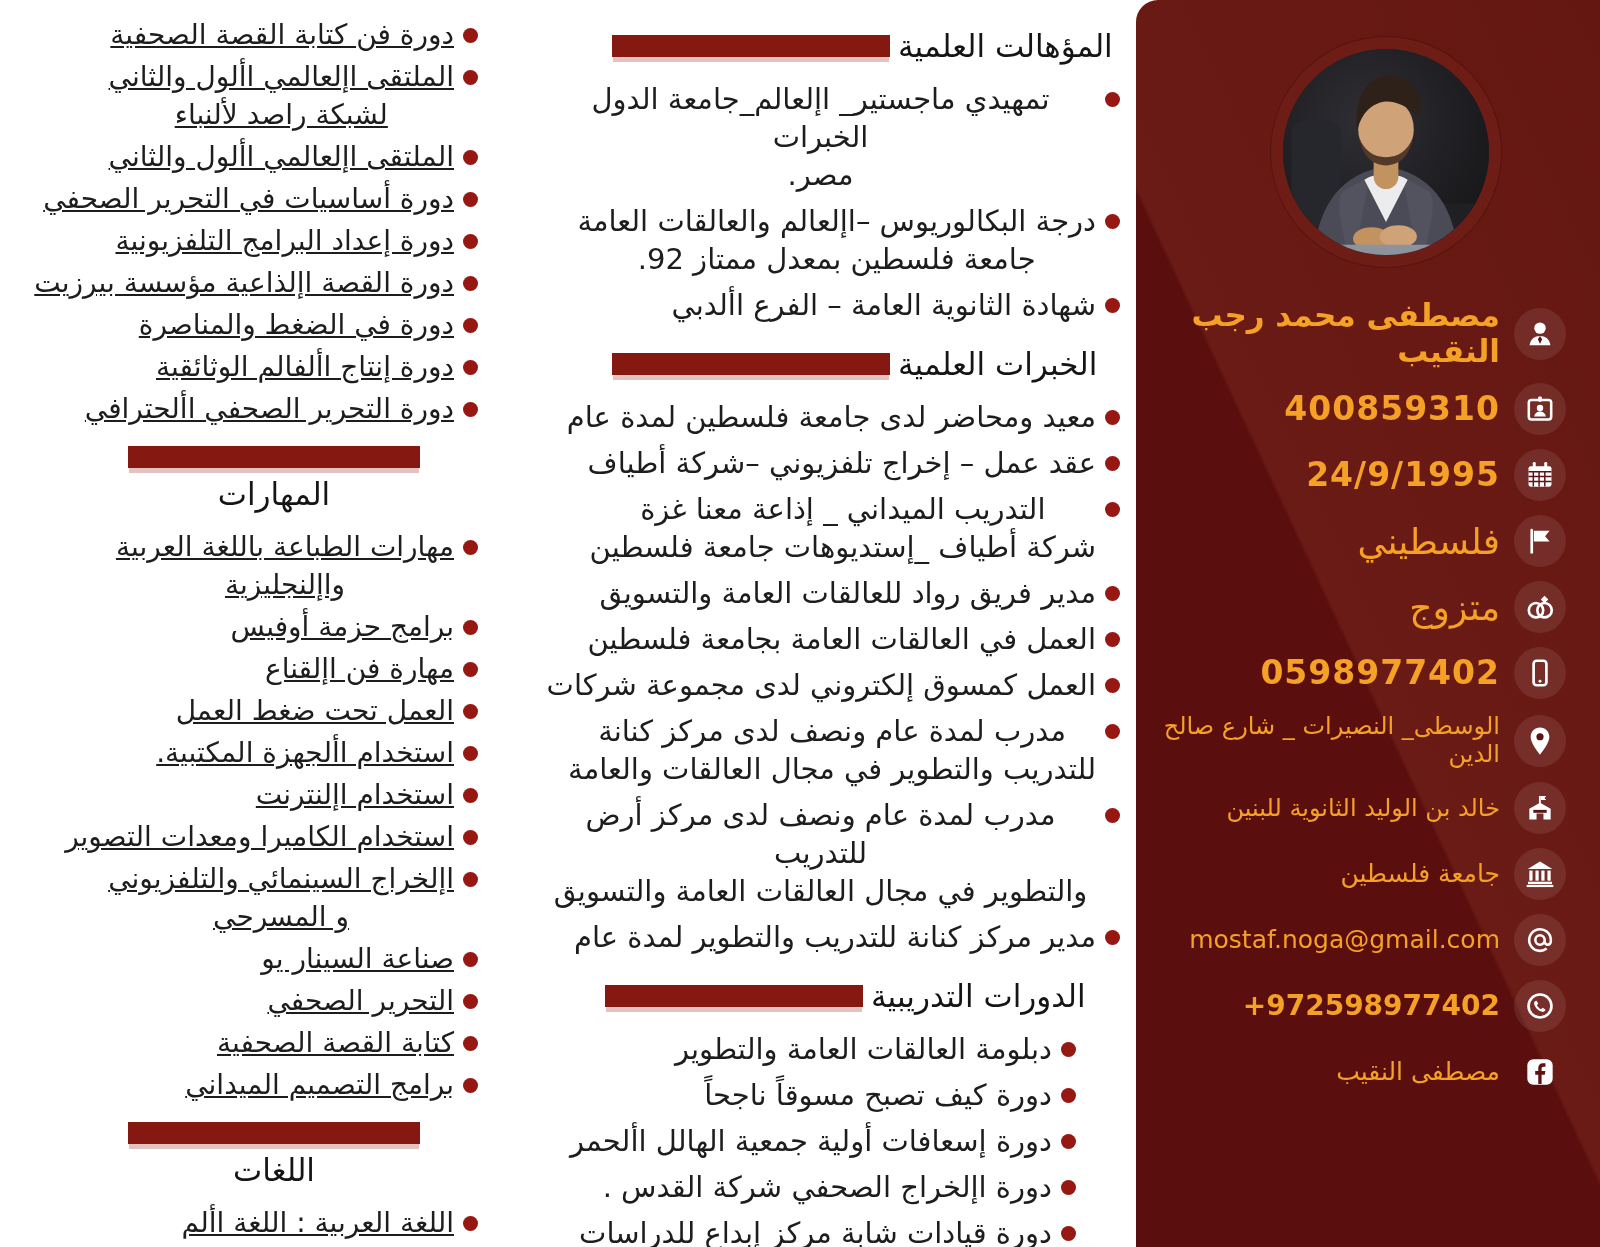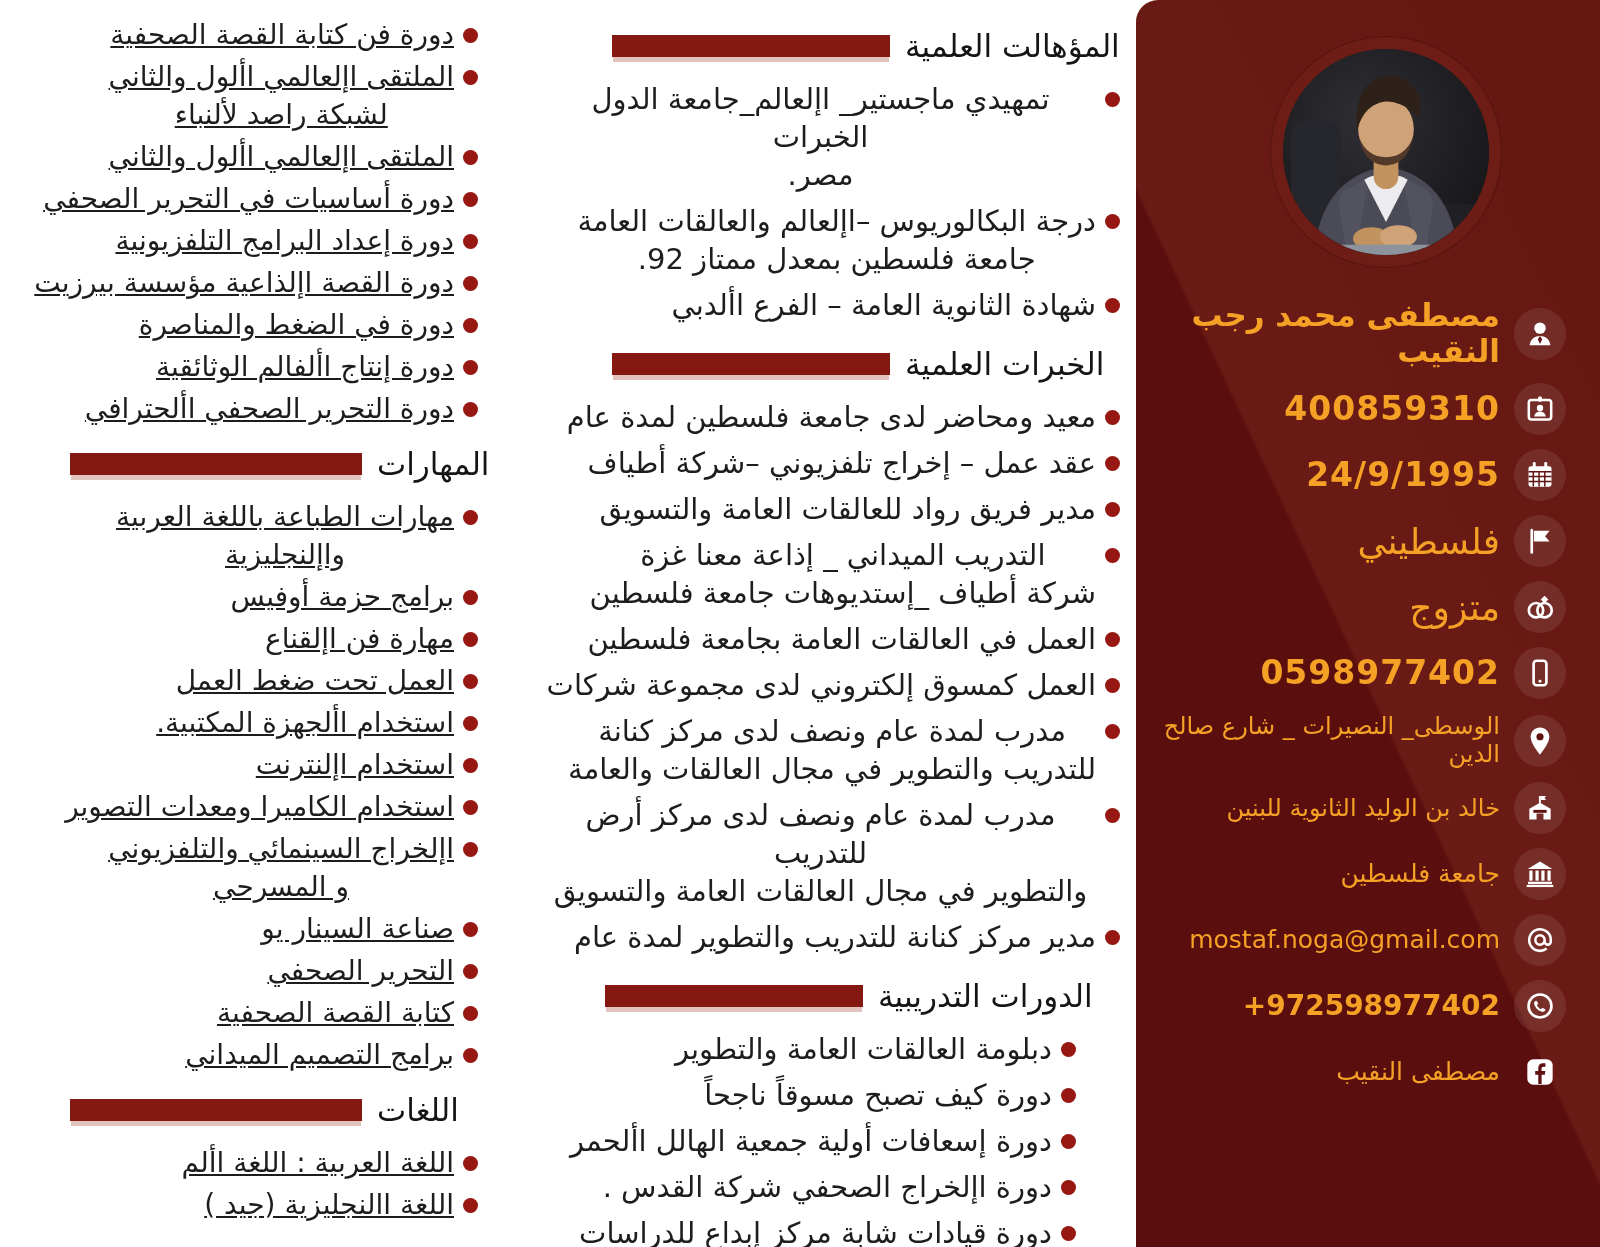--- a/index.html
+++ b/index.html
@@ -31,25 +31,25 @@
   .ctext.num{font-size:33px;font-weight:bold;letter-spacing:1px;}
   .ctext.small{font-size:24px;}
   .ctext.med{font-size:25px;}
   .ltr{direction:ltr;unicode-bidi:embed;}
 
   
   .col{position:absolute;top:0;color:#1d1d1d;}
   .col-mid{right:480px;width:575px;padding-top:14px;}
   .col-left{left:0;width:478px;padding-top:16px;}
 
-  .sec{direction:ltr;display:flex;align-items:center;gap:15px;margin:14px 0 16px 0;}
+  .sec{direction:ltr;display:flex;align-items:center;gap:8px;margin:14px 0 16px 0;}
   .sec .bar{flex:none;height:22px;background:#861812;box-shadow:0 6px 0 -1px rgba(150,40,30,.28);}
   .col-mid .sec{margin-left:67px;}
   .col-mid .sec .bar{width:278px;}
-  .col-left .sec{margin-left:70px;}
+  .col-left .sec{margin-left:70px;flex-direction:column;}
   .col-left .sec .bar{width:292px;}
   .sec .title{direction:rtl;font-size:31px;color:#151515;white-space:nowrap;}
 
   .list{display:flex;flex-direction:column;}
   .item{display:flex;align-items:flex-start;gap:9px;margin-bottom:8px;}
   .col-left .item{margin-bottom:4px;}
   .dot{flex:none;width:15px;height:15px;border-radius:50%;background:#971712;margin-top:12px;}
   .item-text{font-size:29px;line-height:38px;white-space:pre-line;text-align:center;color:#1d1d1d;}
   .col-left .item-text{font-size:28px;text-decoration:underline;}
   .indent .item{padding-right:44px;}
@@ -267,27 +267,27 @@
           <span class="item-text">معيد ومحاضر لدى جامعة فلسطين لمدة عام</span>
         </div>
 
         <div class="item">
           <span class="dot"></span>
           <span class="item-text">عقد عمل – إخراج تلفزيوني –شركة أطياف</span>
         </div>
 
         <div class="item">
           <span class="dot"></span>
-          <span class="item-text">مدير فريق رواد للعالقات العامة والتسويق</span>
-        </div>
-
-        <div class="item">
-          <span class="dot"></span>
           <span class="item-text">التدريب الميداني _ إذاعة معنا غزة
 شركة أطياف _إستديوهات جامعة فلسطين</span>
+        </div>
+
+        <div class="item">
+          <span class="dot"></span>
+          <span class="item-text">مدير فريق رواد للعالقات العامة والتسويق</span>
         </div>
 
         <div class="item">
           <span class="dot"></span>
           <span class="item-text">العمل في العالقات العامة بجامعة فلسطين</span>
         </div>
 
         <div class="item">
           <span class="dot"></span>
           <span class="item-text">العمل كمسوق إلكتروني لدى مجموعة شركات</span>

